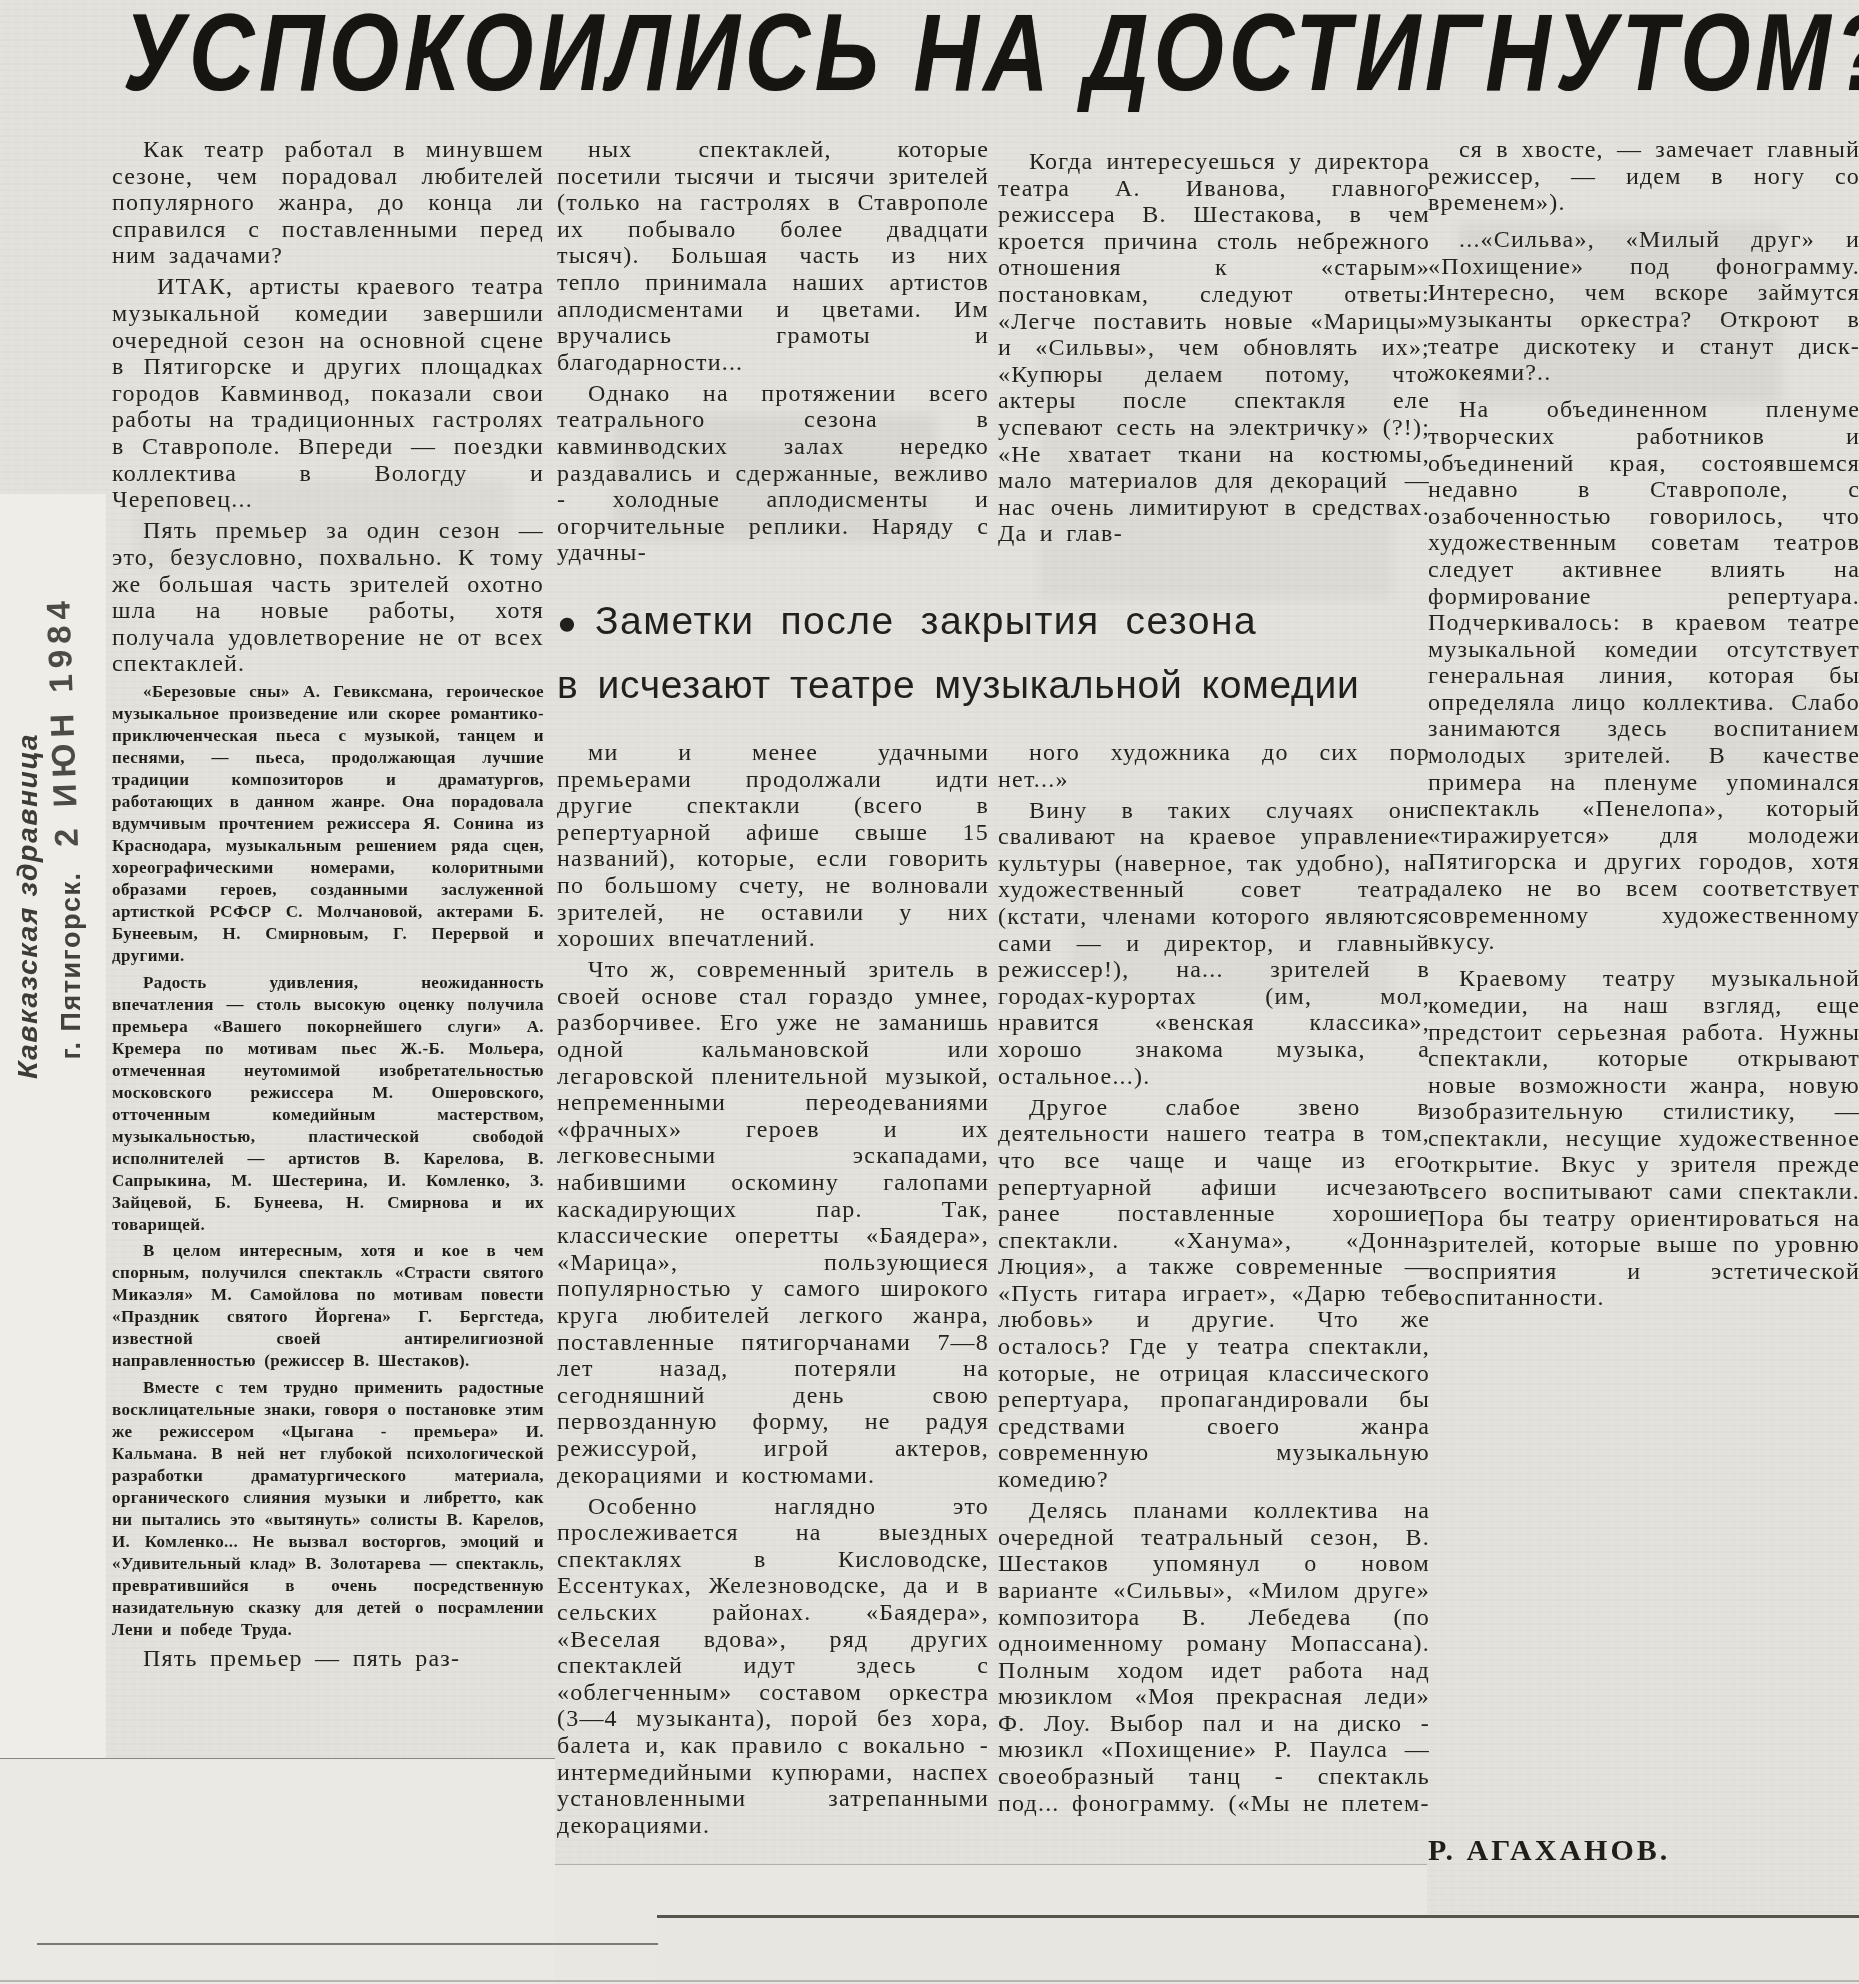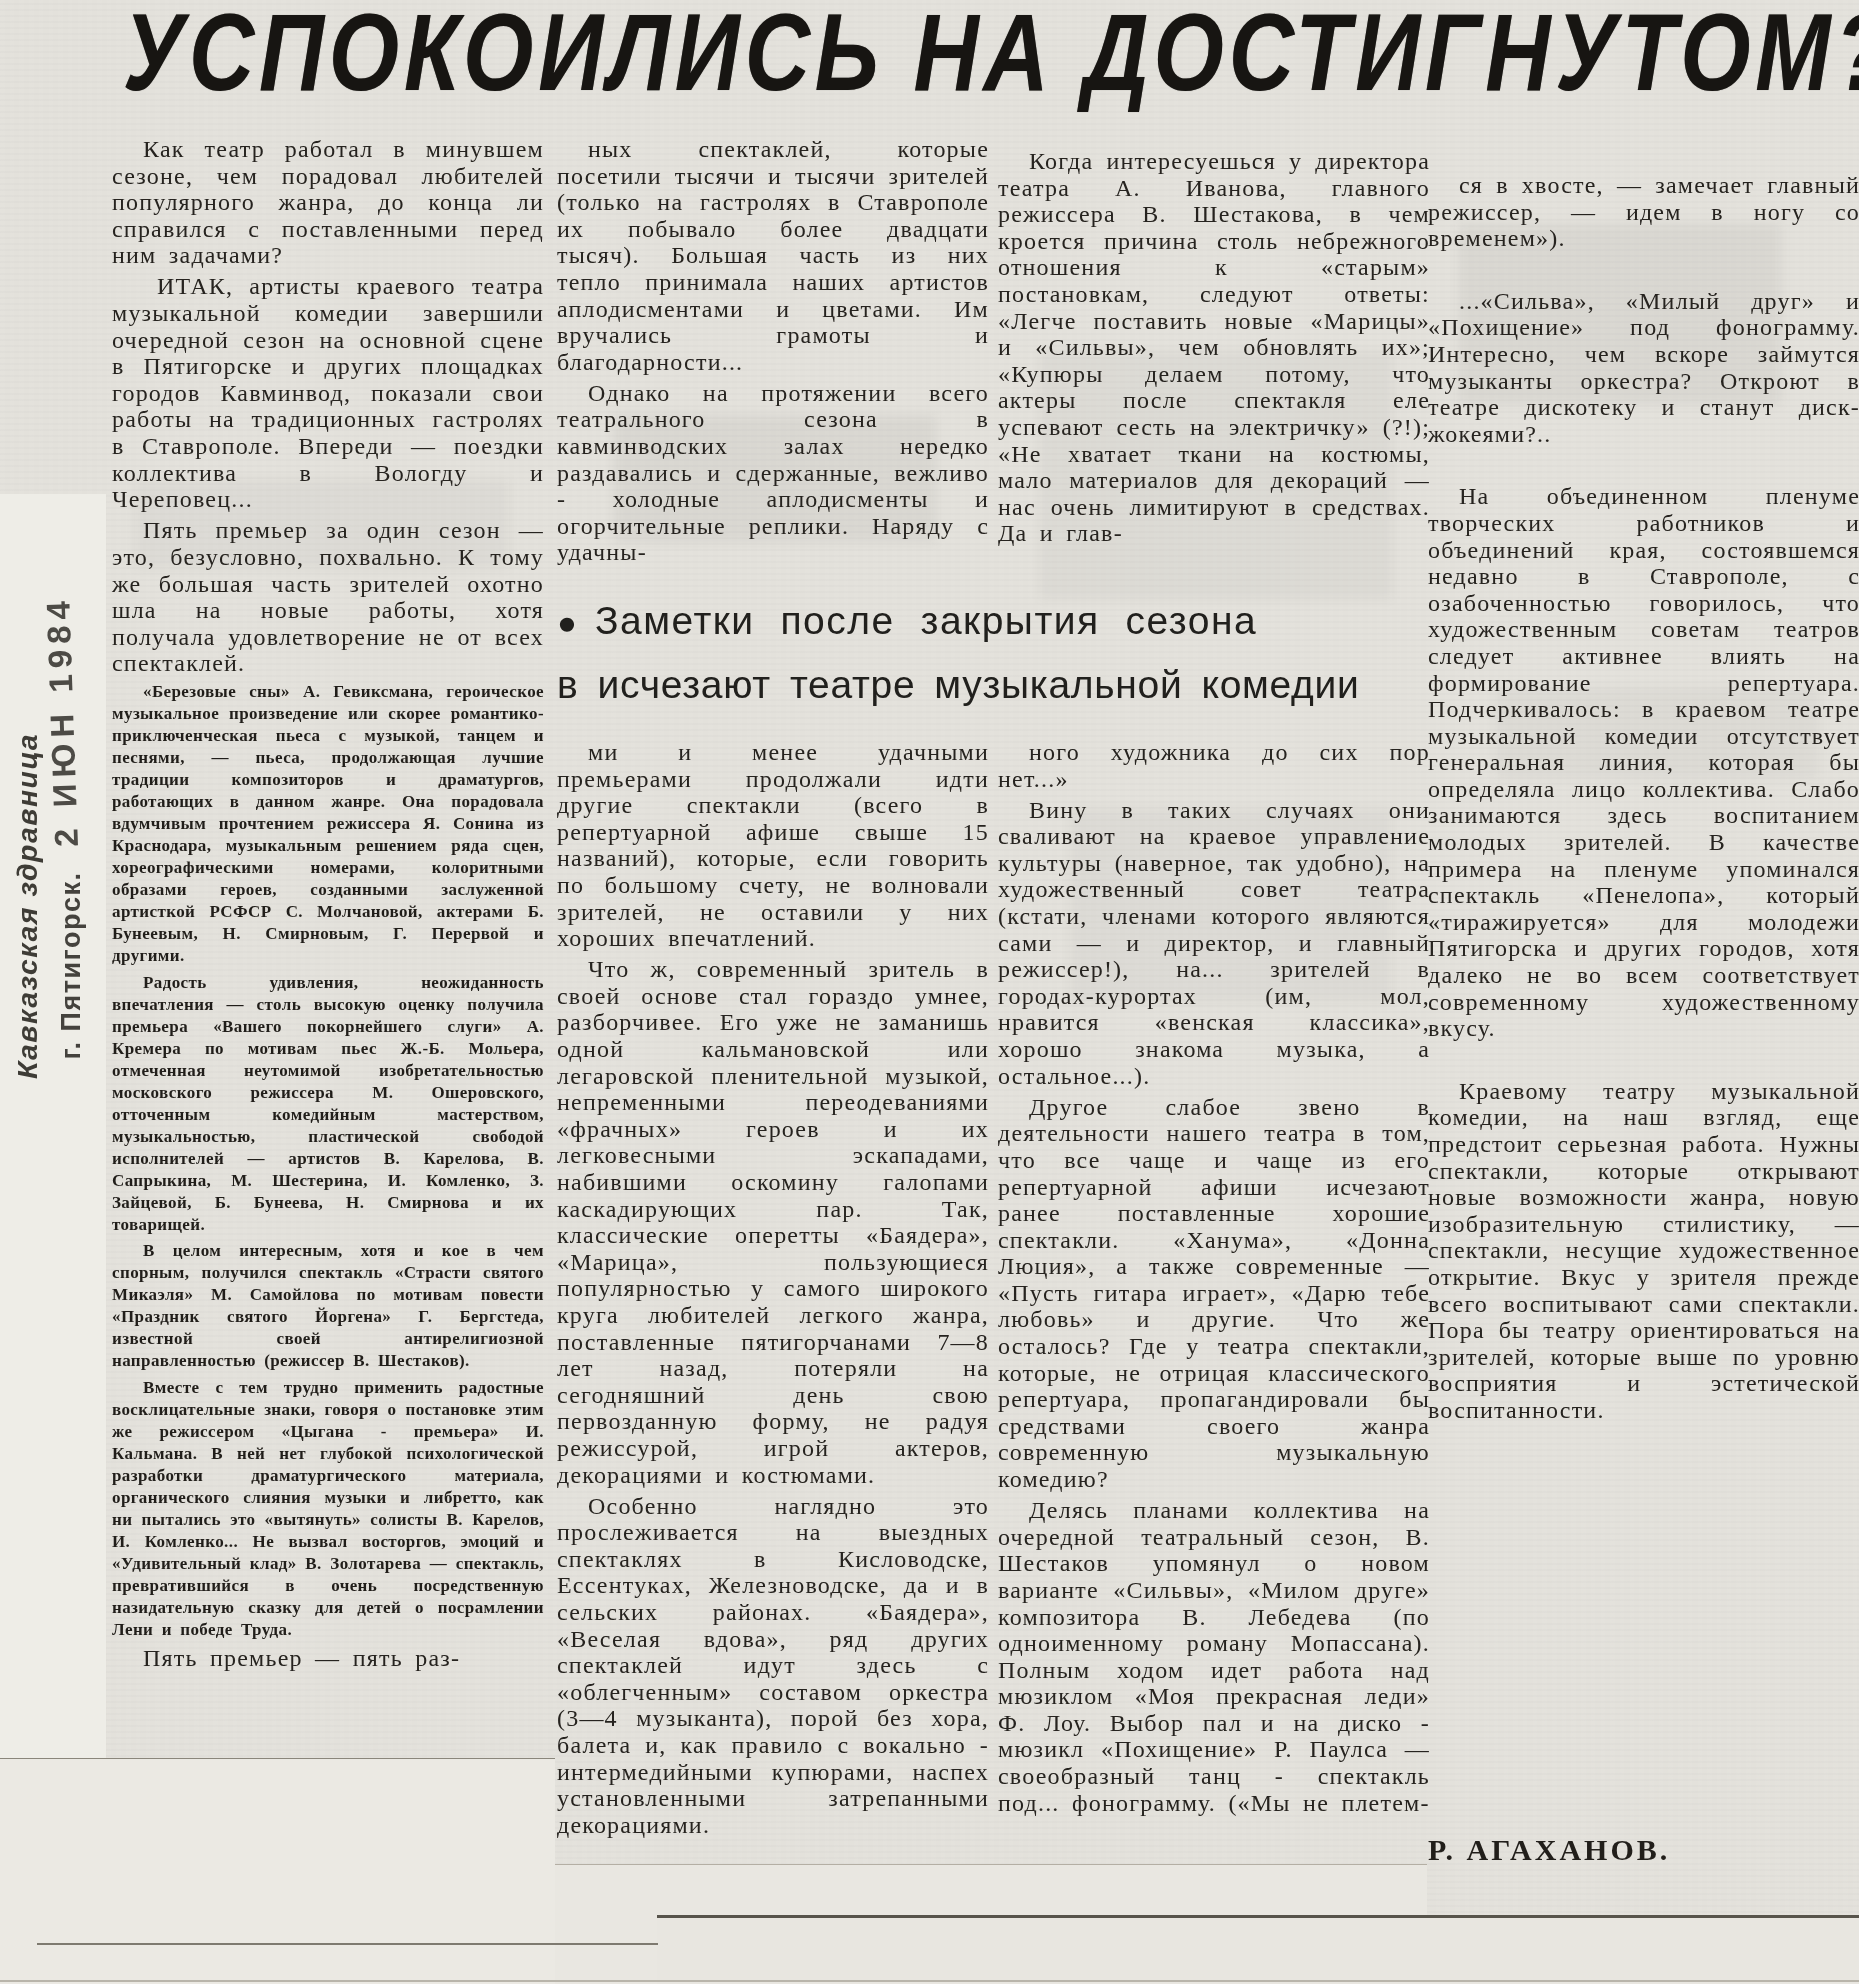--- a/index.html
+++ b/index.html
@@ -64,21 +64,21 @@
     color: #211e1a;
   }
   .para.lead { text-indent: 45px; }
 
   #col1      { left: 112px;  top: 136px; }
   #col2-top  { left: 557px;  top: 136px; }
   #col2-bot  { left: 557px;  top: 739px; }
   #col3-top  { left: 998px; top: 136px; margin-top: 12px; }
   #col3-bot  { left: 998px; top: 739px; }
   #col4      { left: 1428px; top: 136px; }
-  #col4 .para { margin-bottom: 10.5px; margin-top: 36px; }
+  #col4 .para { margin-bottom: 10.5px; }
 
   
   .mid-head {
     position: absolute;
     left: 557px;
     top: 599px;
     width: 874px;
     text-align: left;
     font-family: "Liberation Sans", sans-serif;
     font-weight: 400;

